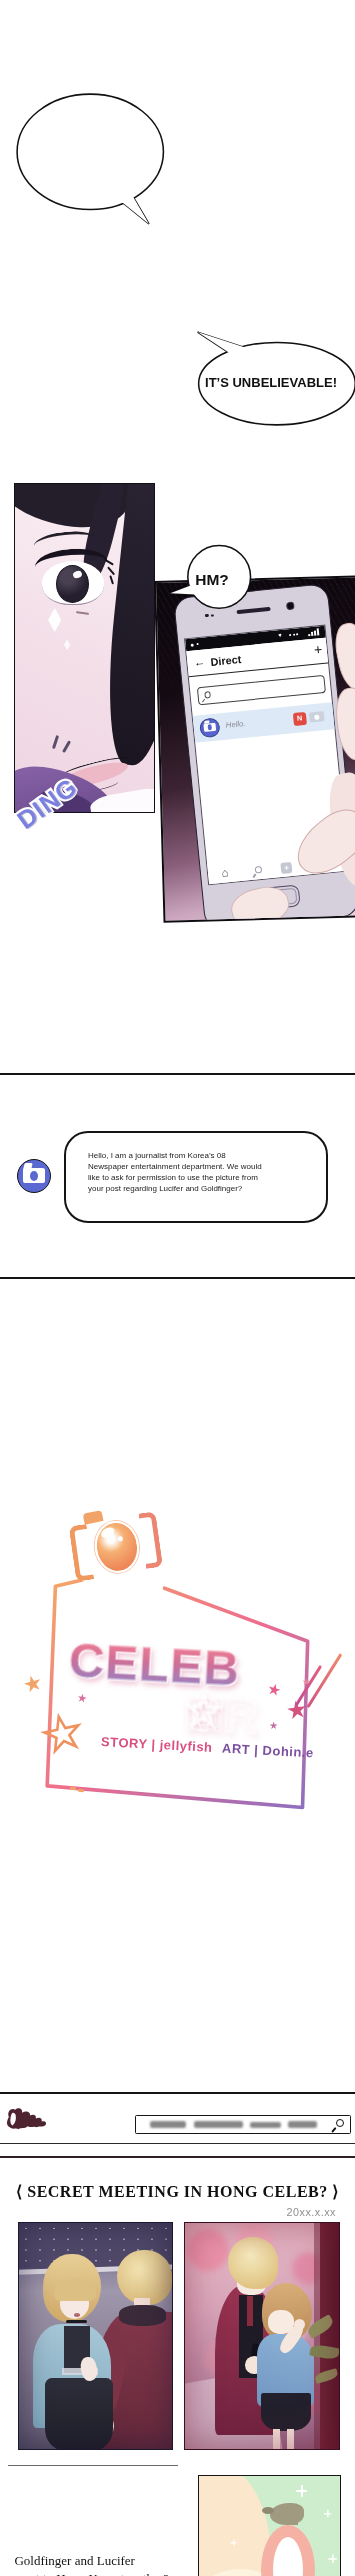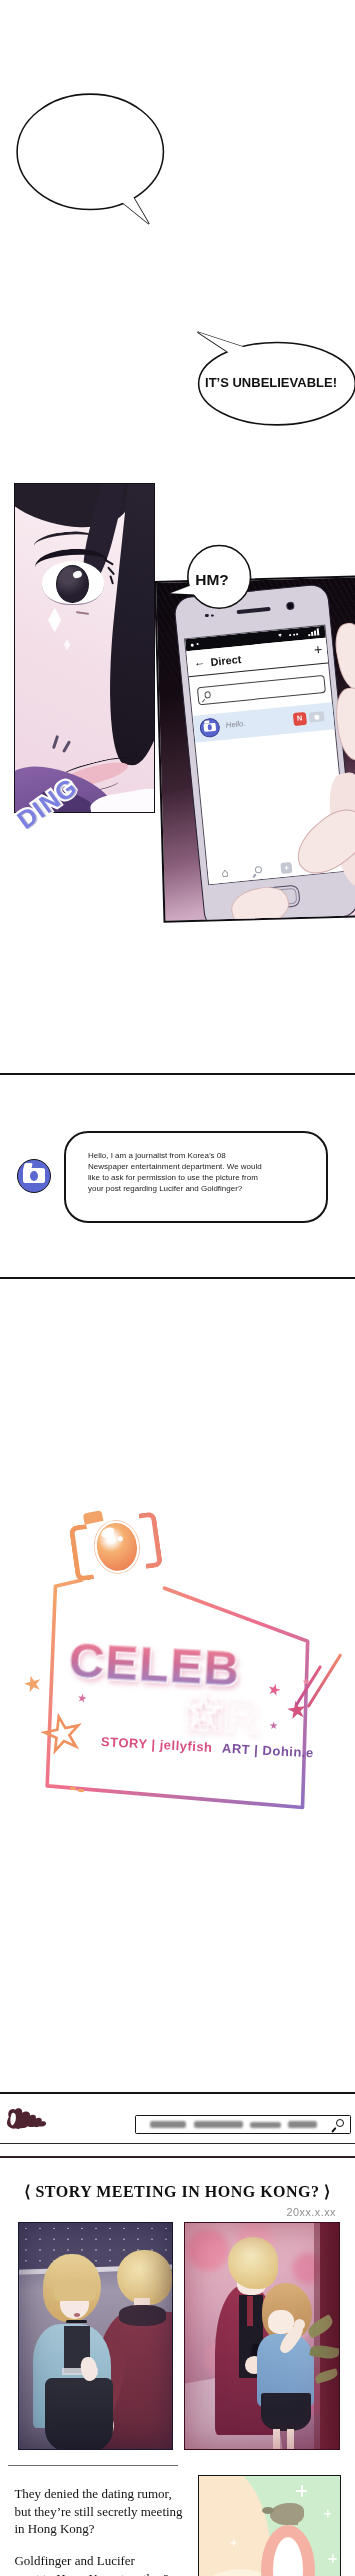--- a/index.html
+++ b/index.html
@@ -461,21 +461,21 @@
   </svg>
   <div class="n-search">
     <div class="n-blob nb1"></div>
     <div class="n-blob nb2"></div>
     <div class="n-blob nb3"></div>
     <div class="n-blob nb4"></div>
     <div class="n-mag"></div>
   </div>
   <div class="n-line2"></div>
   <div class="n-line3"></div>
-  <div class="n-headline">⟨ STORY MEETING IN HONG KONG? ⟩</div>
+  <div class="n-headline">⟨ SECRET MEETING IN HONG CELEB? ⟩</div>
   <div class="n-date">20xx.x.xx</div>
 
   <div class="phL">
     <div class="phL-stars"></div>
     <div class="phL-sill"></div>
     <div class="phL-coatM"></div>
     <div class="phL-hairM"></div>
     <div class="phL-neckM"></div>
     <div class="phL-collarM"></div>
     <div class="phL-armM"></div>
@@ -513,23 +513,20 @@
     <div class="phR-leg2"></div>
     <div class="phR-curtain2"></div>
     <div class="phR-curtain"></div>
     <div class="phR-leaf1"></div>
     <div class="phR-leaf2"></div>
     <div class="phR-leaf3"></div>
     <div class="phR-vig"></div>
   </div>
 
   <div class="n-rule1"></div>
-  <p class="article art1 prelines">They denied the dating rumor,
-but they’re still secretly meeting
-in Hong Kong?</p>
   <p class="article art2 prelines">Goldfinger and Lucifer
 went to Hong Kong together?
 Read the story at your
 local press!</p>
 
   <div class="n-photoB">
     <div class="pb-peach1"></div>
     <div class="pb-peach2"></div>
     <div class="pb-white"></div>
     <div class="pb-ring"></div>

